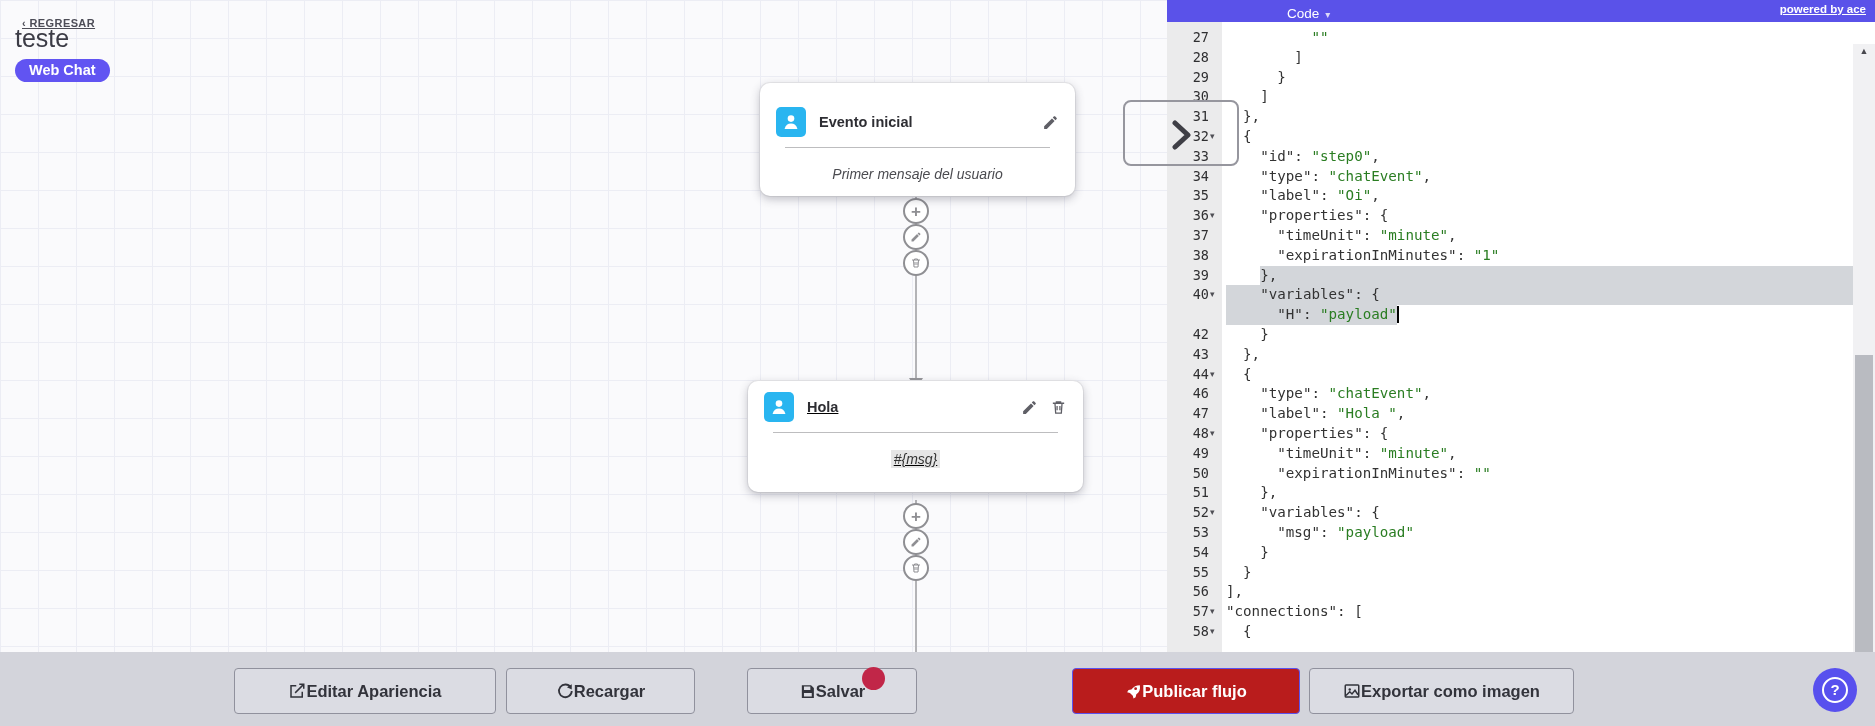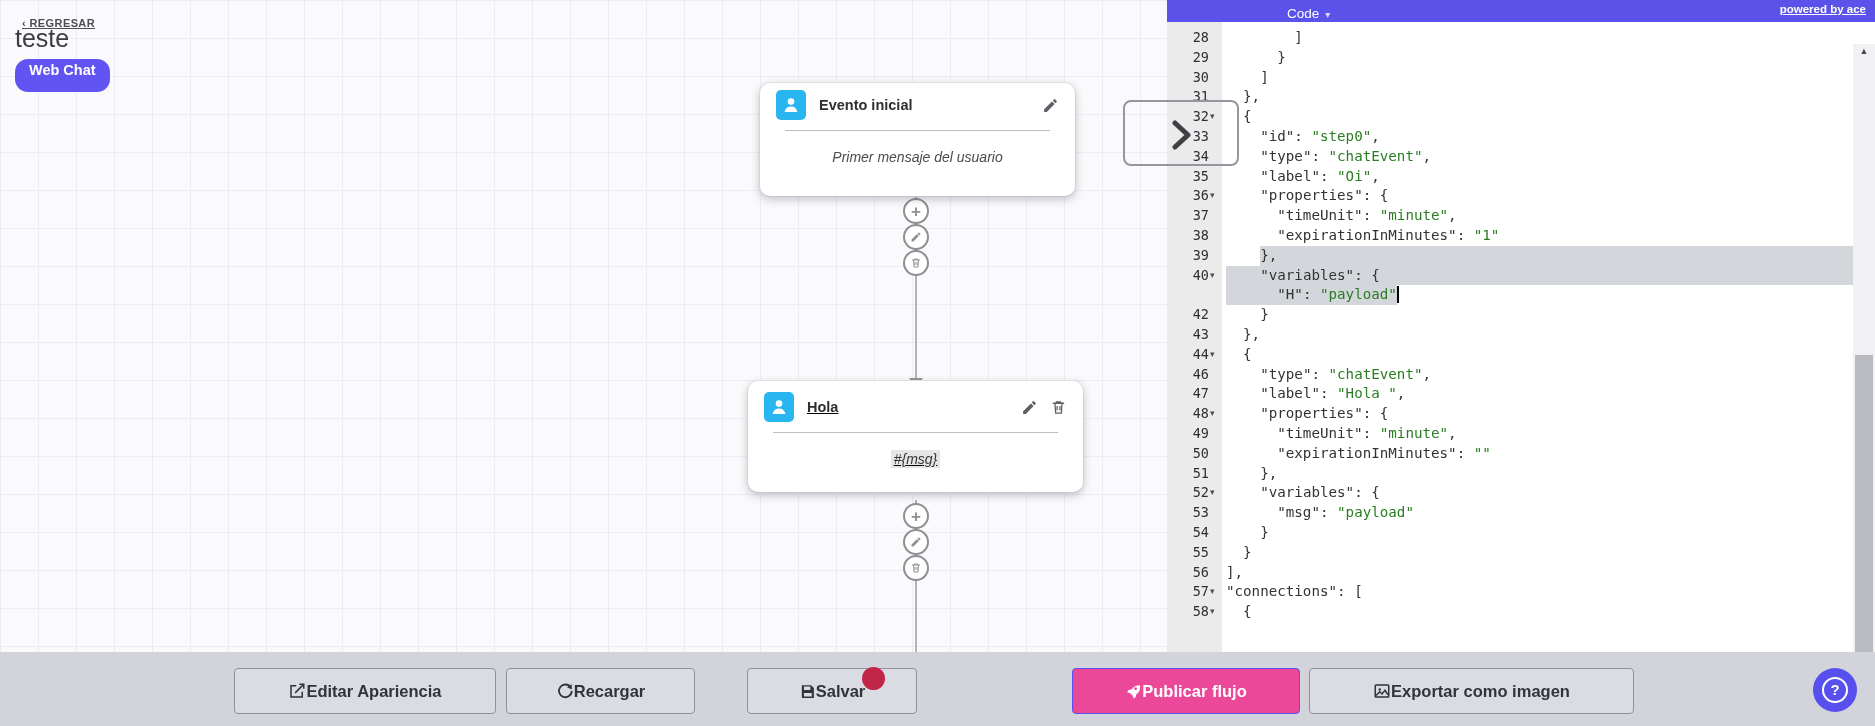--- a/index.html
+++ b/index.html
@@ -9,26 +9,26 @@
          background-color:#fafafc;
          background-image:linear-gradient(#ecedf4 1px, transparent 1px),
                           linear-gradient(90deg,#ecedf4 1px, transparent 1px);
          background-size:38px 38px; }
 
   
   .back-link { position:absolute; left:22px; top:17px; font-size:11px; font-weight:bold;
                color:#4d4d57; text-decoration:underline; letter-spacing:.4px; cursor:pointer; }
   .flow-title { position:absolute; left:15px; top:24px; font-size:25px; color:#3c3c46; font-weight:500; }
   .channel-badge { position:absolute; left:15px; top:59px; background:#6154f2; color:#fff;
-                   font-size:14.5px; font-weight:bold; padding:3px 14px 14px; border-radius:13px; }
+                   font-size:14.5px; font-weight:bold; padding:3px 14px 4px; border-radius:13px; }
 
   
   .node { position:absolute; background:#fff; border-radius:10px;
           box-shadow:0 3px 10px rgba(50,50,70,.30), 0 0 0 1px #ececee; }
-  .node-head { display:flex; align-items:center; padding:7px 16px 10px; }
+  .node-head { display:flex; align-items:center; padding:24px 16px 10px; }
   .node-icon { width:30px; height:30px; border-radius:5px; background:#29b5f0; flex:0 0 30px;
                display:flex; align-items:center; justify-content:center; }
   .node-title { font-size:14.5px; font-weight:bold; color:#2e2e33; margin-left:13px; flex:1; }
   .node-actions { display:flex; gap:12px; color:#5f5f66; }
   .node-divider { border-top:1px solid #bdbdbf; margin:0 25px; }
   .node-body { display:flex; align-items:center; justify-content:center; height:52px;
                font-style:italic; font-size:14px; color:#4b4b50; }
   .var-highlight { background:#e5e5e5; padding:1px 3px; color:#333; }
 
   
@@ -77,27 +77,27 @@
                   border:2px solid #96969e; border-radius:8px; cursor:pointer; }
   .panel-toggle svg { position:absolute; left:46px; top:18px; }
 
   
   .toolbar { position:absolute; left:0; top:652px; width:1875px; height:74px; background:#d3d4db; }
   .tbtn { position:absolute; top:16px; height:46px; background:#dbdce3; border:1px solid #90919d;
           border-radius:4px; color:#32333b; font-size:16.5px; font-weight:600;
           font-family:"Liberation Sans","DejaVu Sans",sans-serif;
           display:flex; align-items:center; justify-content:center; cursor:pointer; }
   .tbtn svg { flex:0 0 auto; }
-  .tbtn.primary { background:#ec4899; border-color:#5b52ee; color:#fff; }
+  .tbtn.primary { background:#b91c1c; border-color:#5b52ee; color:#fff; }
   .btn-editar   { left:234px;  width:262px; }
   .btn-recargar { left:506px;  width:189px; }
   .btn-salvar   { left:706px;  width:170px;margin-left:41px; }
   .btn-prueba   { left:887px;  width:175px; }
   .btn-publicar { left:1072px; width:228px; }
-  .btn-exportar { left:1309px; width:325px; }
+  .btn-exportar { left:1309px; width:265px; }
   .unsaved-dot { position:absolute; left:862px; top:15px; width:23px; height:23px;
                  border-radius:50%; background:#c12648; }
 
   .help-fab { position:absolute; left:1813px; top:668px; width:44px; height:44px; border-radius:50%;
               background:#5850ee; display:flex; align-items:center; justify-content:center; cursor:pointer; }
   .help-fab .qmark { width:26px; height:26px; border:2.5px solid #fff; border-radius:50%;
                      color:#fff; font-size:15px; font-weight:bold; text-align:center; line-height:22px; }
 </style>
 </head>
 <body>
@@ -188,20 +188,21 @@
   <div class="editor">
     <div class="editor-header">
       <div class="code-select">
         <span>Code</span><span class="caret">▾</span>
       </div>
       <a class="powered">powered by ace</a>
     </div>
     <div class="editor-body">
       <div class="gutter-bg"></div>
       <div class="code-rows" id="code-rows">
+          <div class="crow"><span class="ln">27</span><span class="ctext">          <span class="tok-s">""</span></span></div>
           <div class="crow"><span class="ln">28</span><span class="ctext">        ]</span></div>
           <div class="crow"><span class="ln">29</span><span class="ctext">      }</span></div>
           <div class="crow"><span class="ln">30</span><span class="ctext">    ]</span></div>
           <div class="crow"><span class="ln">31</span><span class="ctext">  },</span></div>
           <div class="crow"><span class="ln">32</span><span class="fold">▾</span><span class="ctext">  {</span></div>
           <div class="crow"><span class="ln">33</span><span class="ctext">    <span class="tok-k">"id"</span>: <span class="tok-s">"step0"</span>,</span></div>
           <div class="crow"><span class="ln">34</span><span class="ctext">    <span class="tok-k">"type"</span>: <span class="tok-s">"chatEvent"</span>,</span></div>
           <div class="crow"><span class="ln">35</span><span class="ctext">    <span class="tok-k">"label"</span>: <span class="tok-s">"Oi"</span>,</span></div>
           <div class="crow"><span class="ln">36</span><span class="fold">▾</span><span class="ctext">    <span class="tok-k">"properties"</span>: {</span></div>
           <div class="crow"><span class="ln">37</span><span class="ctext">      <span class="tok-k">"timeUnit"</span>: <span class="tok-s">"minute"</span>,</span></div>

